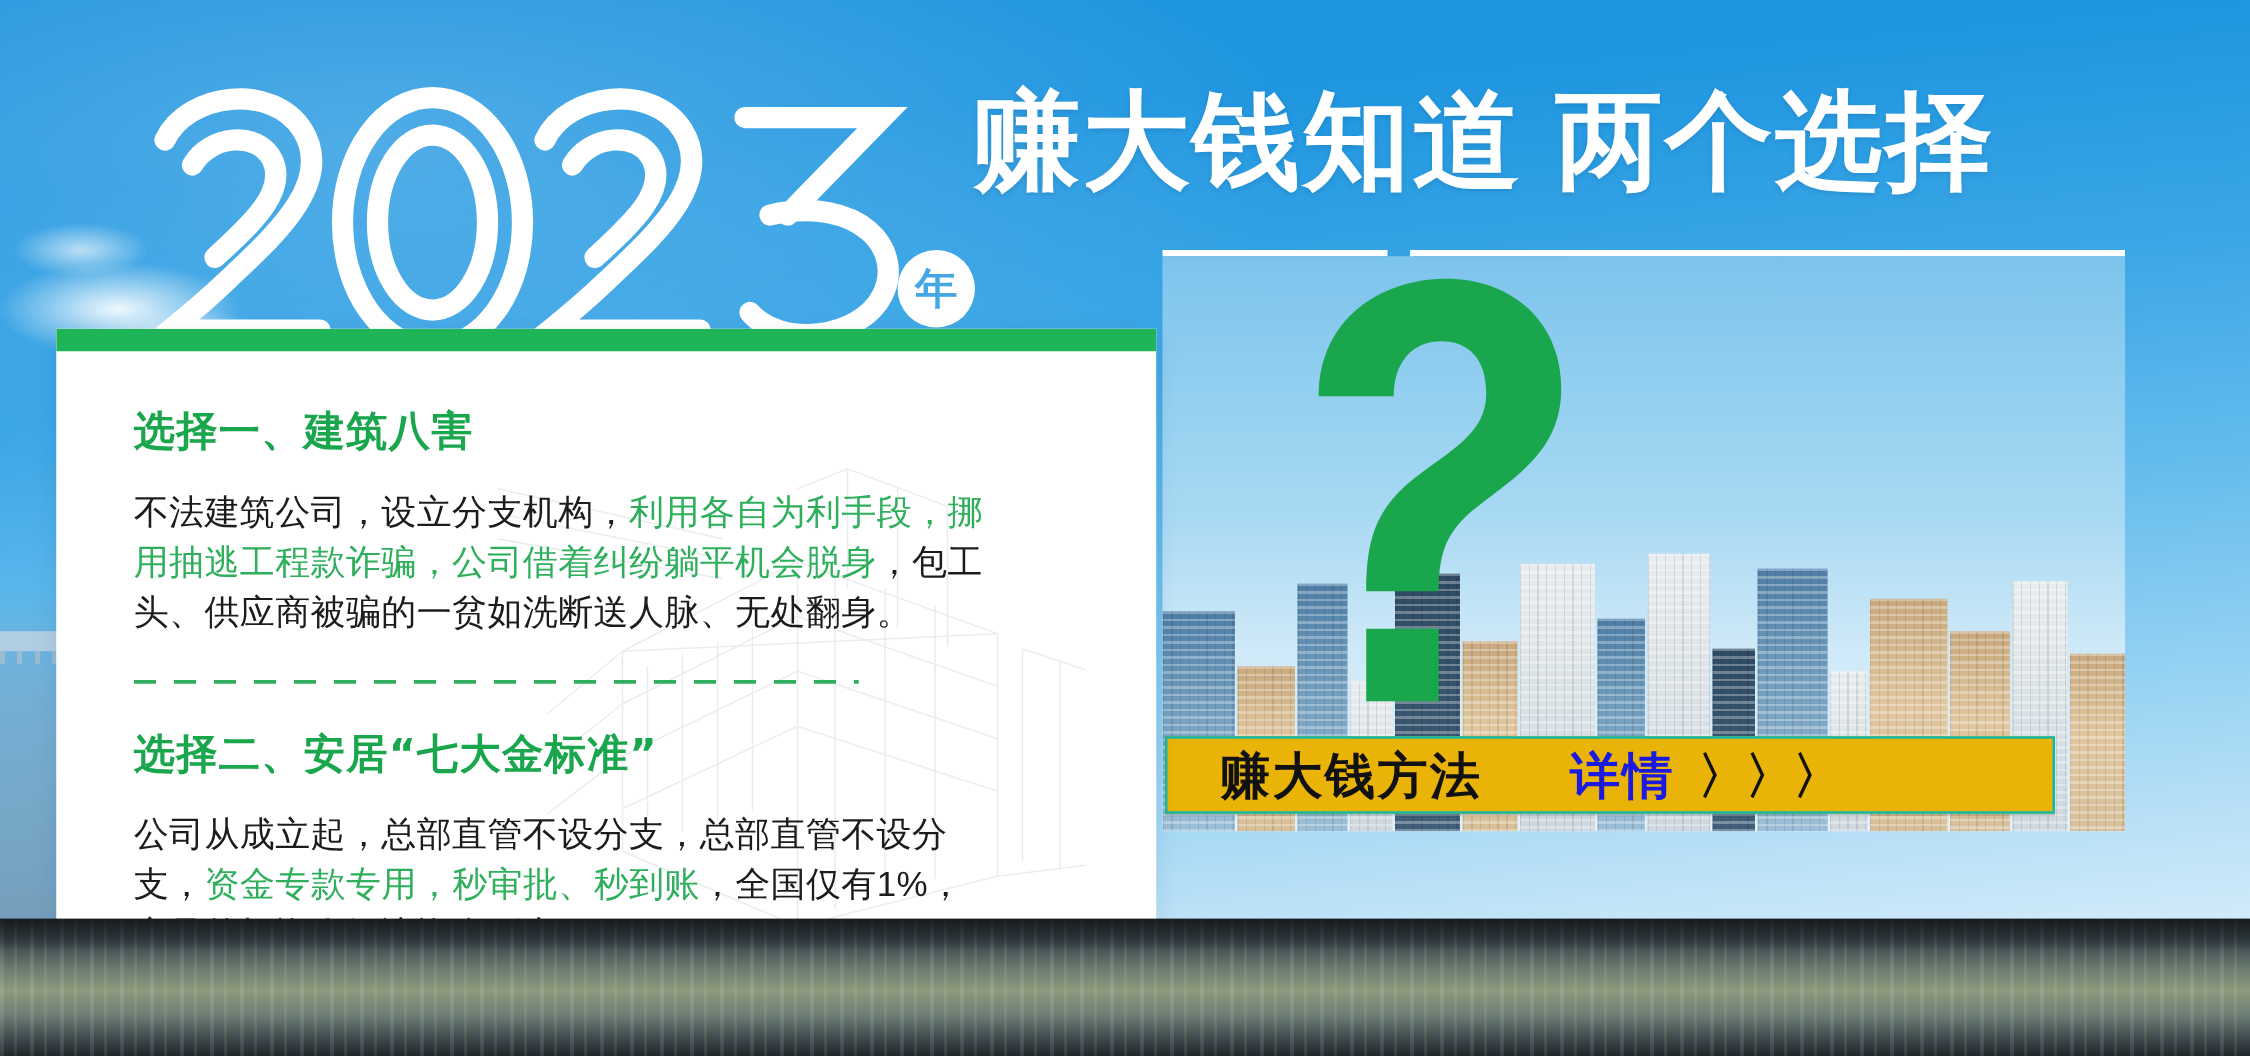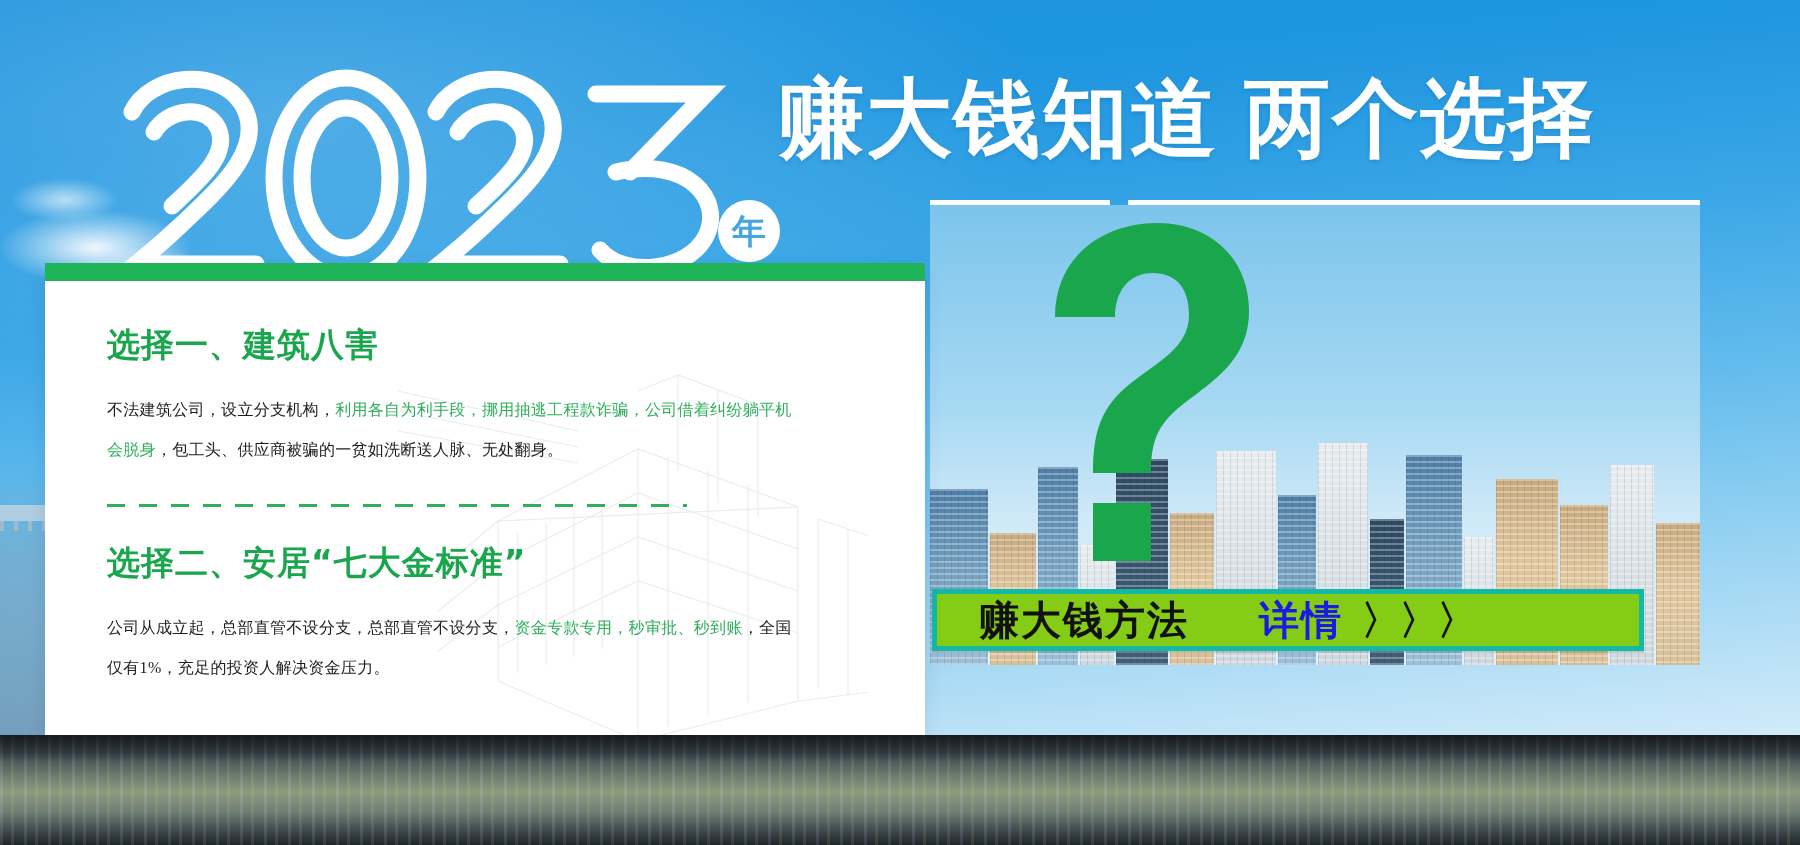--- a/index.html
+++ b/index.html
@@ -65,21 +65,21 @@
     background:#ffffff;display:flex;align-items:center;justify-content:center;
     font-size:34px;font-weight:700;color:#45a6e4;line-height:1;
     font-family:"DejaVu Sans","Liberation Sans",sans-serif;
   }
 
   
   .headline{
     position:absolute;left:778px;top:74px;
     font-size:86px;line-height:1.05;font-weight:700;color:#ffffff;
     letter-spacing:2px;white-space:nowrap;
-    font-family:Liberation Serif, serif;
+    font-family:Liberation Mono, monospace;
     text-shadow:0 2px 4px rgba(0,60,110,.18);
   }
   .headline .gap{display:inline-block;width:26px;}
 
   
   .rightpanel{
     position:absolute;left:930px;top:205px;width:770px;height:460px;overflow:hidden;
     background:linear-gradient(180deg,#7cc4ec 0%,#a8d9f3 45%,#cfe9f8 68%,#e2f1fb 100%);
   }
   .rule-left{
@@ -110,21 +110,21 @@
   
   .qmark{
     position:absolute;left:1035px;top:215px;width:230px;height:400px;
     font-size:0;pointer-events:none;
   }
   .qmark svg{display:block;}
 
   
   .cta{
     position:absolute;left:932px;top:589px;width:712px;height:62px;
-    background:#84cc16;border:5px solid #14b8a6;
+    background:#eab308;border:2px solid #14b8a6;
     display:flex;align-items:center;box-sizing:border-box;
     box-shadow:0 2px 0 rgba(0,0,0,.12);
   }
   .cta-a{
     margin-left:42px;font-size:40px;font-weight:700;color:#111111;letter-spacing:2px;
     font-family:"DejaVu Sans","Liberation Sans",sans-serif;
   }
   .cta-b{
     margin-left:70px;font-size:40px;font-weight:700;color:#1a1ae0;letter-spacing:2px;
     font-family:"DejaVu Sans","Liberation Sans",sans-serif;
@@ -148,22 +148,22 @@
     position:absolute;right:-30px;top:-10px;width:520px;height:470px;opacity:.55;
   }
   .blueprint svg{display:block;}
 
   .card-body{position:absolute;left:62px;top:42px;width:760px;}
   .sec-title{
     font-size:33px;font-weight:700;color:#1aa64d;letter-spacing:1px;margin:0 0 22px 0;
     font-family:"DejaVu Sans","Liberation Sans",sans-serif;
   }
   .sec-para{
-    font-size:16px;line-height:40px;color:#1c1c1c;margin:0;letter-spacing:.3px;
-    font-family:Liberation Serif, serif;
+    font-size:28px;line-height:40px;color:#1c1c1c;margin:0;letter-spacing:.3px;
+    font-family:Liberation Sans, sans-serif;
     width:690px;
   }
   .hl{color:#2faf5c;}
   .divider{
     margin:34px 0 34px 0;height:3px;width:580px;
     background:repeating-linear-gradient(90deg,#2faf5c 0 18px,rgba(0,0,0,0) 18px 32px);
   }
   .sec2{margin-top:16px;}
 </style>
 </head>

